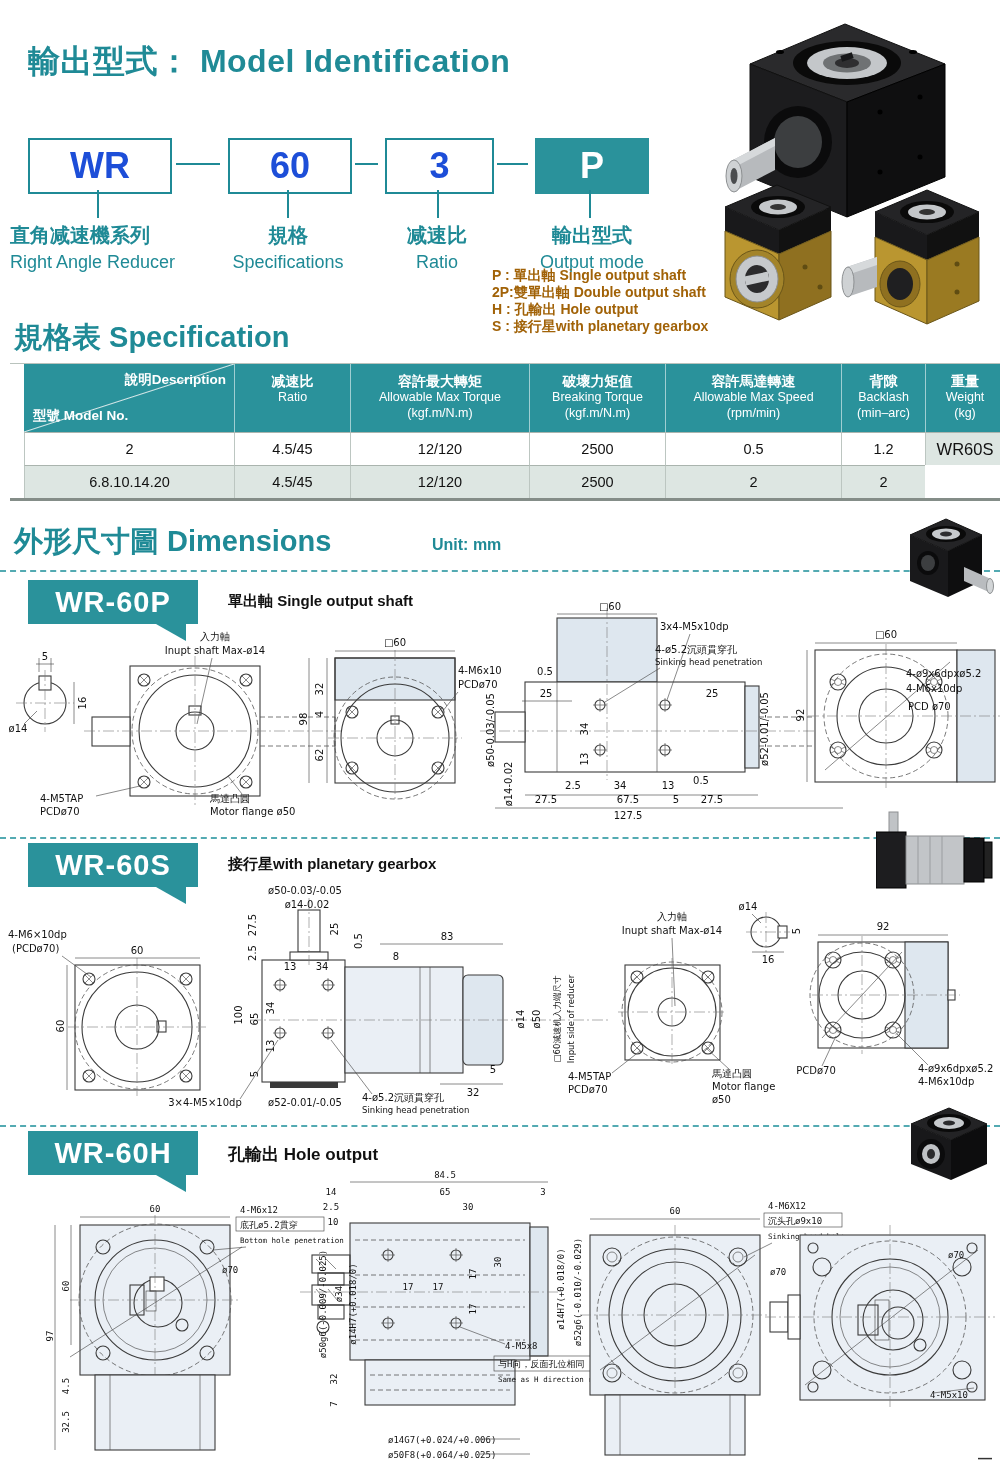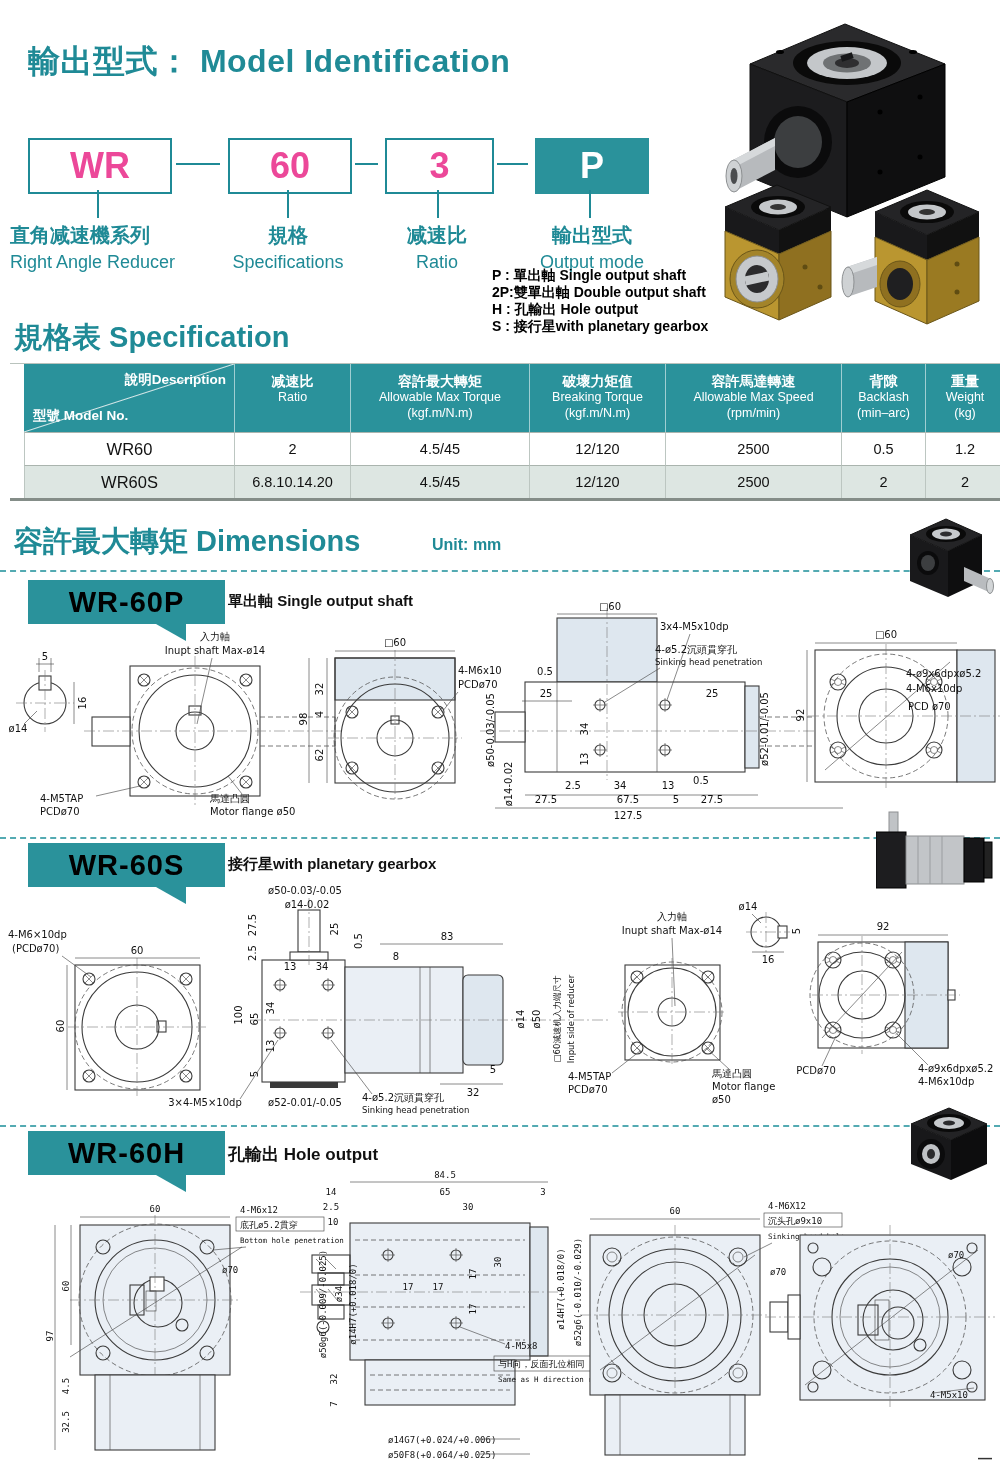--- a/index.html
+++ b/index.html
@@ -5,43 +5,43 @@
   html,body{margin:0;padding:0;background:#fff;}
   body{width:1000px;height:1472px;position:relative;font-family:"Liberation Sans","DejaVu Sans",sans-serif;overflow:hidden;}
   .abs{position:absolute;}
   .teal{color:#1f8a96;}
   
   .h1{font-size:32px;font-weight:bold;letter-spacing:.5px;}
   .h1 .en{font-weight:bold;}
   .h2{font-size:29px;font-weight:bold;}
   .unit{font-size:16px;font-weight:bold;}
   
-  .mbox{border:2px solid #1f8a96;color:#ec4899;font-size:36px;font-weight:bold;display:flex;align-items:center;justify-content:center;background:#fff;}
+  .mbox{border:2px solid #1f8a96;color:#1d4ed8;font-size:36px;font-weight:bold;display:flex;align-items:center;justify-content:center;background:#fff;}
   .mbox.filled{background:#2a929b;color:#fff;border-color:#2a929b;}
   .mdash{border-top:2px solid #1f8a96;height:0;}
   .mstem{width:2px;background:#1f8a96;}
   .mlabel{color:#1f8a96;text-align:center;}
   .mlabel .zh{font-size:20px;font-weight:bold;display:block;}
   .mlabel .en{font-size:18px;display:block;margin-top:3px;}
-  .outmode{font-size:14px;font-weight:bold;color:#000000;line-height:17px;white-space:nowrap;}
+  .outmode{font-size:14px;font-weight:bold;color:#a16207;line-height:17px;white-space:nowrap;}
   
   .spec{display:grid;grid-template-columns:210px 116px 179px 136px 176px 84px 79px;grid-auto-rows:68px 33px 33px;border-bottom:3px solid #848d88;border-top:1px solid #b9c3bd;padding-left:14px;}
   .th{background:#2a929b;color:#fff;text-align:center;padding-top:9px;line-height:16px;border-left:1px solid rgba(255,255,255,.55);}
   .th .zh{font-size:14px;font-weight:bold;display:block;}
   .th .en,.th .un{font-size:12.5px;display:block;}
   .corner{background:linear-gradient(to bottom right,#2a929b calc(50% - 1px),#d8e8e9 50%,#2a929b calc(50% + 1px));position:relative;border-left:none;}
   .corner .ct{position:absolute;top:8px;right:8px;font-size:13.5px;font-weight:bold;color:#fff;}
   .corner .cb{position:absolute;bottom:8px;left:9px;font-size:13.5px;font-weight:bold;color:#fff;}
   .td{display:flex;align-items:center;justify-content:center;font-size:14.5px;color:#111;border-left:1px solid #bcc6c1;border-top:1px solid #aab4ae;}
   .td.model{font-size:16.5px;}
   .r2{background:#dde6e2;}
   .r1{background:#fff;}
   .dashed-sep{border-top:2px dashed #53aab2;height:0;}
   
-  .badge{background:#2a929b;color:#000000;font-size:29px;font-weight:bold;width:197px;height:44px;display:flex;align-items:center;justify-content:center;letter-spacing:1px;}
+  .badge{background:#2a929b;color:#ffffff;font-size:29px;font-weight:bold;width:170px;height:44px;display:flex;align-items:center;justify-content:center;letter-spacing:1px;}
   .badge::after{content:"";position:absolute;left:128px;top:44px;width:0;height:0;border-top:17px solid #2a929b;border-left:30px solid transparent;}
   .subt{font-size:15px;font-weight:bold;color:#111;}
   .pagemark{font-size:14px;color:#333;font-weight:bold;}
   
   svg text{font-family:"DejaVu Sans",sans-serif;font-size:10px;fill:#111;text-anchor:middle;}
   svg text.s{text-anchor:start;}
   svg text.sm{font-size:8.5px;}
   svg text.cad{font-family:"DejaVu Sans Mono",monospace;font-size:9px;}
   svg text.cads{font-family:"DejaVu Sans Mono",monospace;font-size:9px;text-anchor:start;}
   svg text.cadsm{font-family:"DejaVu Sans Mono",monospace;font-size:7.5px;text-anchor:start;}
@@ -213,38 +213,37 @@
       <span class="zh">背隙</span>
       <span class="en">Backlash</span>
       <span class="un">(min–arc)</span>
     </div>
   <div class="th">
       <span class="zh">重量</span>
       <span class="en">Weight</span>
       <span class="un">(kg)</span>
     </div>
 
-  <div class="td model r1">WR60</div>
   <div class="td r1">2</div>
   <div class="td r1">4.5/45</div>
   <div class="td r1">12/120</div>
   <div class="td r1">2500</div>
   <div class="td r1">0.5</div>
   <div class="td r1">1.2</div>
 
   <div class="td model r2">WR60S</div>
   <div class="td r2">6.8.10.14.20</div>
   <div class="td r2">4.5/45</div>
   <div class="td r2">12/120</div>
   <div class="td r2">2500</div>
   <div class="td r2">2</div>
   <div class="td r2">2</div>
 </div>
 
-<div class="abs h2 teal" style="left:14px;top:522px;">容許最大轉矩 Dimensions</div>
+<div class="abs h2 teal" style="left:14px;top:522px;">外形尺寸圖 Dimensions</div>
 <div class="abs unit teal" style="left:432px;top:536px;">Unit: mm</div>
 <div class="abs dashed-sep" style="left:0;top:570px;width:1000px;"></div>
 
 <div class="abs badge" style="left:28px;top:580px;">WR-60P</div>
 <div class="abs subt" style="left:228px;top:592px;">單出軸 Single output shaft</div>
 <svg class="abs" style="left:898px;top:505px;" width="97" height="112" viewBox="0 0 97 112">
   <polygon points="12,30 48,14 84,30 50,46" fill="#242426" stroke="#111"></polygon>
   <polygon points="12,30 50,46 50,92 12,76" fill="#19191b"></polygon>
   <polygon points="50,46 84,30 84,76 50,92" fill="#0e0e0f"></polygon>
   <ellipse cx="48" cy="29" rx="20" ry="8" fill="#0a0a0a"></ellipse>

